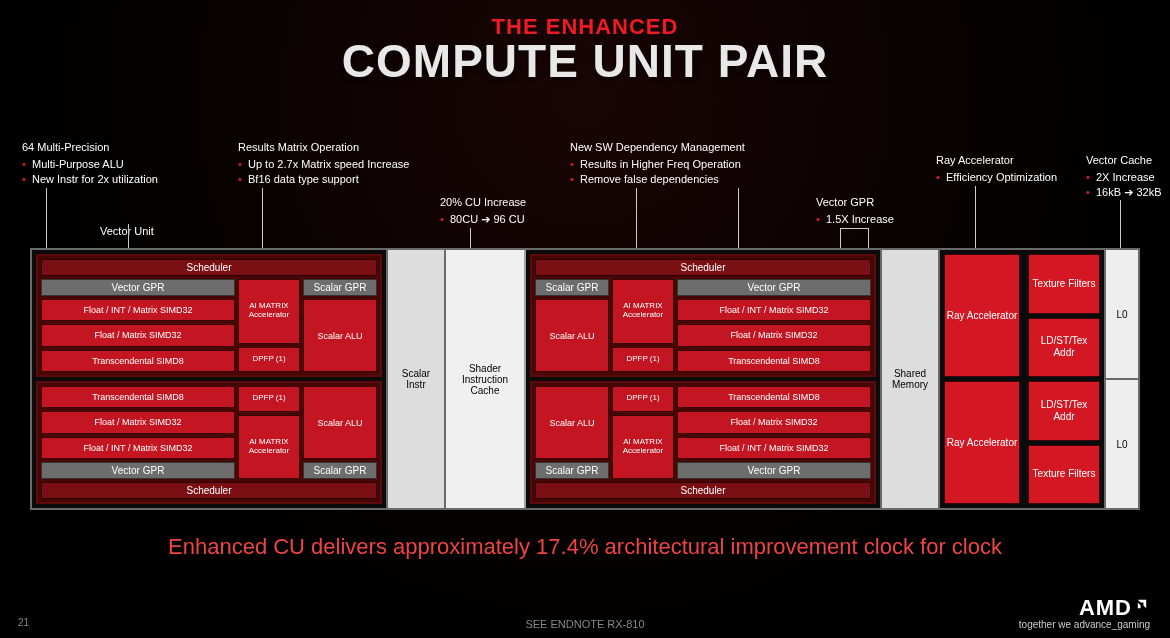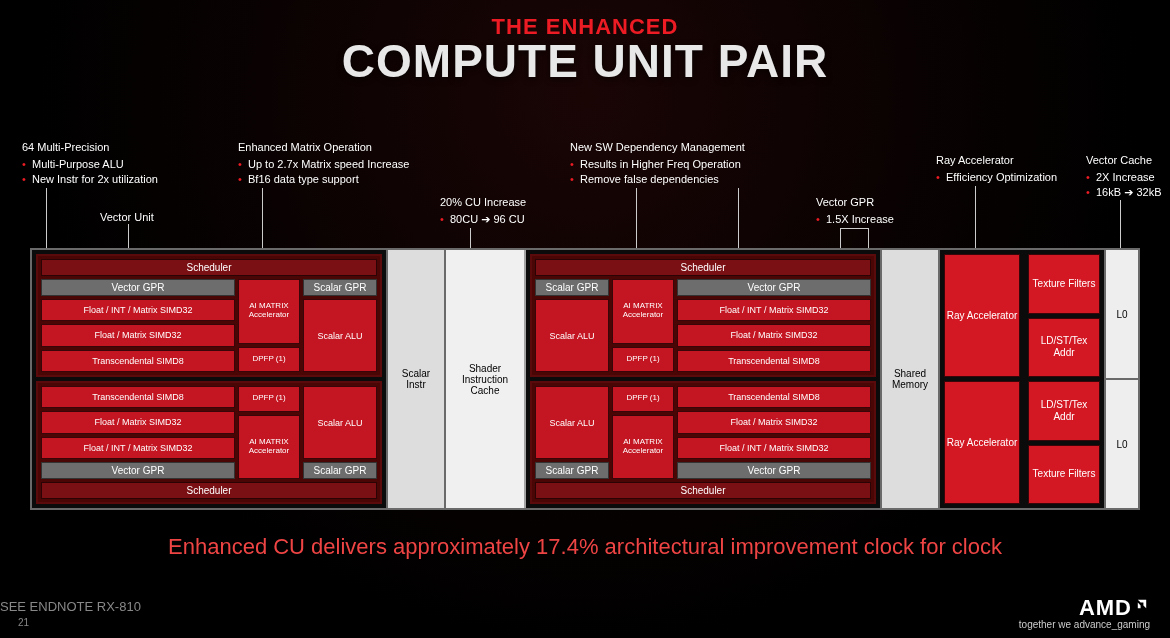--- a/index.html
+++ b/index.html
@@ -43,21 +43,21 @@
 .sccol{width:74px;display:flex;flex-direction:column;gap:3px}
 .block{background:#c31622;border:1px solid #3a0508;color:#fff;font-size:9px;text-align:center;display:flex;align-items:center;justify-content:center;padding:2px;flex:1}
 .block-sm{font-size:8px;line-height:1.1}
 .sub-vgpr{background:#6d6d6d;border:1px solid #333;color:#fff;font-size:10px;text-align:center;padding:2px 0}
 
 .ray-block{flex:1;background:#d31824;border:1px solid #3a0508;color:#fff;font-size:10px;text-align:center;display:flex;align-items:center;justify-content:center;line-height:1.2}
 .tex-block{flex:1;background:#d31824;border:1px solid #3a0508;color:#fff;font-size:10px;text-align:center;display:flex;align-items:center;justify-content:center;line-height:1.2}
 
 
 .bottom-text{position:absolute;left:0;right:0;top:534px;text-align:center;font-size:22px;font-weight:400;color:#ef4444}
-.footnote{position:absolute;left:0;right:0;bottom:24px;text-align:left;font-size:13px;color:#888}
+.footnote{position:absolute;left:0;right:0;bottom:8px;text-align:center;font-size:11px;color:#888}
 .page-num{position:absolute;left:18px;bottom:10px;font-size:10px;color:#888}
 .logo-wrap{position:absolute;right:20px;bottom:8px;text-align:right}
 .logo{font-size:22px;font-weight:700;letter-spacing:1px;color:#fff}
 .logo-sub{font-size:10px;color:#ccc;margin-top:-2px}
 .logo .arrow{display:inline-block;width:16px;height:14px;position:relative;top:-4px;margin-left:2px}
 .logo .arrow svg{width:100%;height:100%}
 </style>
 </head>
 <body>
 
@@ -67,25 +67,25 @@
     <div class="title-big">COMPUTE UNIT PAIR</div>
   </div>
 
   <div class="ann" style="left:22px;top:140px">
     <div class="hd">64 Multi-Precision</div>
     <ul>
         <li><span>Multi-Purpose ALU</span></li>
         <li><span>New Instr for 2x utilization</span></li>
       </ul>
   </div>
-  <div class="ann" style="left:100px;top:210px">
+  <div class="ann" style="left:100px;top:224px">
     <div class="hd">Vector Unit</div>
   </div>
   <div class="ann" style="left:238px;top:140px">
-    <div class="hd">Enhanced Matrix Operation</div>
+    <div class="hd">Results Matrix Operation</div>
     <ul>
         <li><span>Up to 2.7x Matrix speed Increase</span></li>
         <li><span>Bf16 data type support</span></li>
       </ul>
   </div>
   <div class="ann" style="left:440px;top:195px">
     <div class="hd">20% CU Increase</div>
     <ul>
         <li><span>80CU ➔ 96 CU</span></li>
       </ul>

